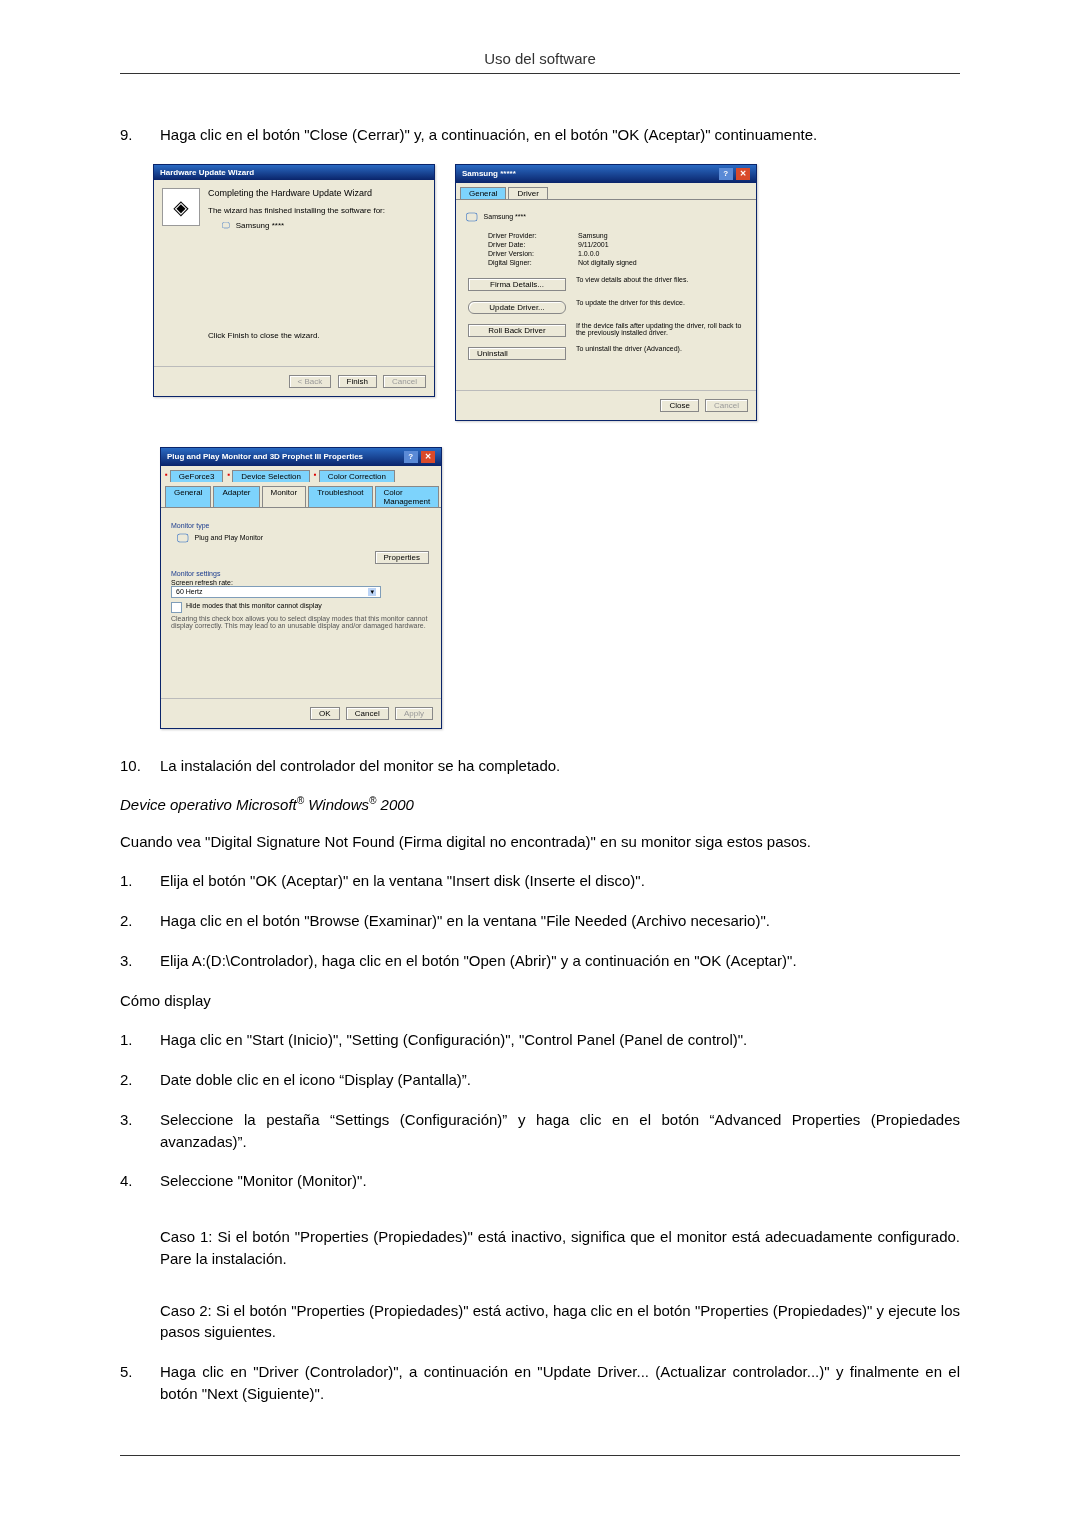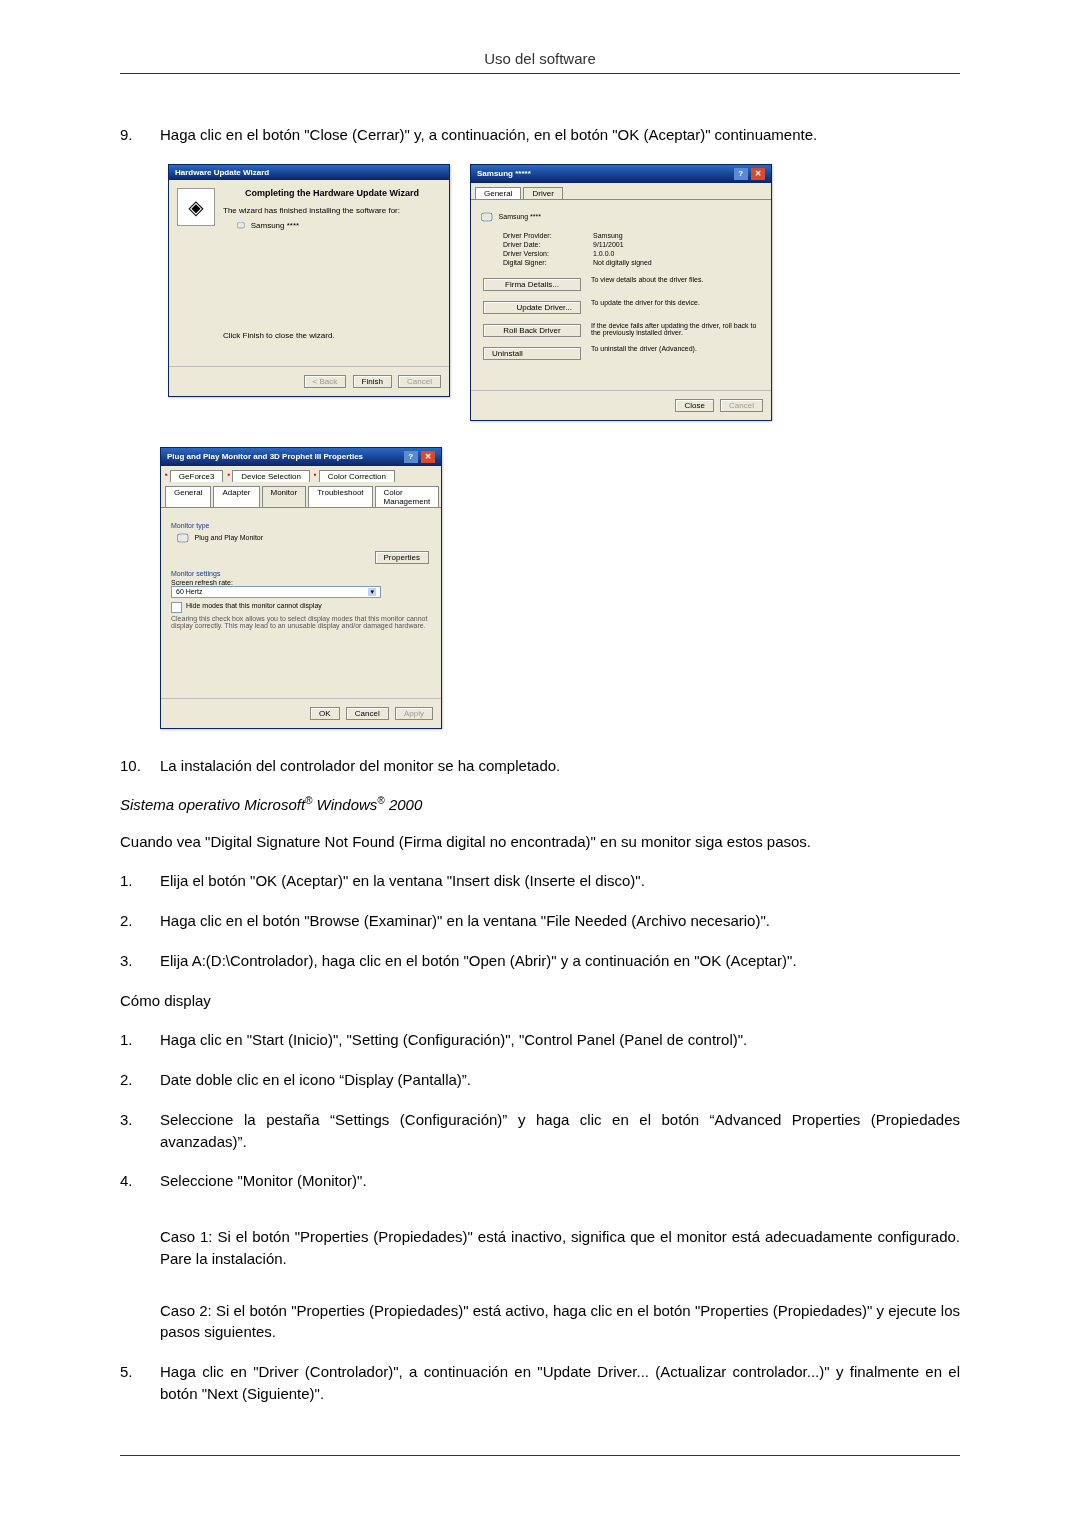--- a/index.html
+++ b/index.html
@@ -106,24 +106,23 @@
     justify-content: center;
     font-size: 20px;
   }
   .wizard-right {
     padding-left: 8px;
     flex: 1;
     font-size: 8px;
   }
   .wizard-right h4 {
     font-size: 9px;
-    font-weight: bold;
+    font-weight: normal;
     margin: 0 0 8px 0;
     color: #000;
-    text-align: center;
   }
   .btn {
     display: inline-block;
     border: 1px solid #888;
     background: #ece9d8;
     padding: 1px 8px;
     font-size: 8px;
     color: #000;
     margin: 2px;
     box-shadow: 1px 1px 0 #fff inset;
@@ -136,21 +135,21 @@
   }
   .tabrow {
     display: flex;
     border-bottom: 1px solid #888;
     padding: 4px 4px 0 4px;
   }
   .tab {
     border: 1px solid #888;
     border-bottom: none;
     padding: 1px 8px;
-    background: #ffffff;
+    background: #7dd3fc;
     font-size: 8px;
     margin-right: 2px;
     position: relative;
   }
   .tab.active {
     background: #ece9d8;
     z-index: 2;
   }
   .props-body {
     padding: 10px;
@@ -205,21 +204,21 @@
   <hr class="top-hr">
 
 
   <ol class="steps">
     <li>
       <span class="num">9.</span>
       <span class="content">Haga clic en el botón "Close (Cerrar)" y, a continuación, en el botón "OK (Aceptar)" continuamente.</span>
     </li>
   </ol>
 
-  <div class="screenshots" style="margin-left:48px;">
+  <div class="screenshots" style="margin-left:33px;">
 
     <div class="window" style="width:280px;">
       <div class="titlebar">
         <span>Hardware Update Wizard</span>
       </div>
       <div class="winbody">
         <div class="wizard-body">
           <div>
             <div class="wizard-icon">◈</div>
           </div>
@@ -275,21 +274,21 @@
               <span class="k">Digital Signer:</span>
               <span>Not digitally signed</span>
             </div>
         </div>
         <div style="margin-top:10px;">
           <div style="display:flex; gap:8px; margin-bottom:6px;">
             <span class="btn" style="width:80px; text-align:center;">Firma Details...</span>
             <span style="flex:1;">To view details about the driver files.</span>
           </div>
           <div style="display:flex; gap:8px; margin-bottom:6px;">
-            <span class="btn" style="width:80px; text-align:right;">Update Driver...</span>
+            <span class="btn" style="width:80px; text-align:center;border-radius:6px;">Update Driver...</span>
             <span style="flex:1;">To update the driver for this device.</span>
           </div>
           <div style="display:flex; gap:8px; margin-bottom:6px;">
             <span class="btn" style="width:80px; text-align:center;">Roll Back Driver</span>
             <span style="flex:1;">If the device fails after updating the driver, roll back to the previously installed driver.</span>
           </div>
           <div style="display:flex; gap:8px; margin-bottom:6px;">
             <span class="btn" style="width:80px; ">Uninstall</span>
             <span style="flex:1;">To uninstall the driver (Advanced).</span>
           </div>
@@ -356,21 +355,21 @@
   </div>
 
   <ol class="steps">
     <li>
       <span class="num">10.</span>
       <span class="content">La instalación del controlador del monitor se ha completado.</span>
     </li>
   </ol>
 
   <div class="subheading">
-    <span>Sistema operativo Microsoft</span><span class="sup">®</span><span> Windows</span><span class="sup">®</span><span> 2000</span>
+    <span>Device operativo Microsoft</span><span class="sup">®</span><span> Windows</span><span class="sup">®</span><span> 2000</span>
   </div>
 
   <p class="para">Cuando vea "Digital Signature Not Found (Firma digital no encontrada)" en su monitor siga estos pasos.</p>
 
   <ol class="steps">
     <li>
         <span class="num">1.</span>
         <span class="content">Elija el botón "OK (Aceptar)" en la ventana "Insert disk (Inserte el disco)".</span>
       </li>
     <li>

